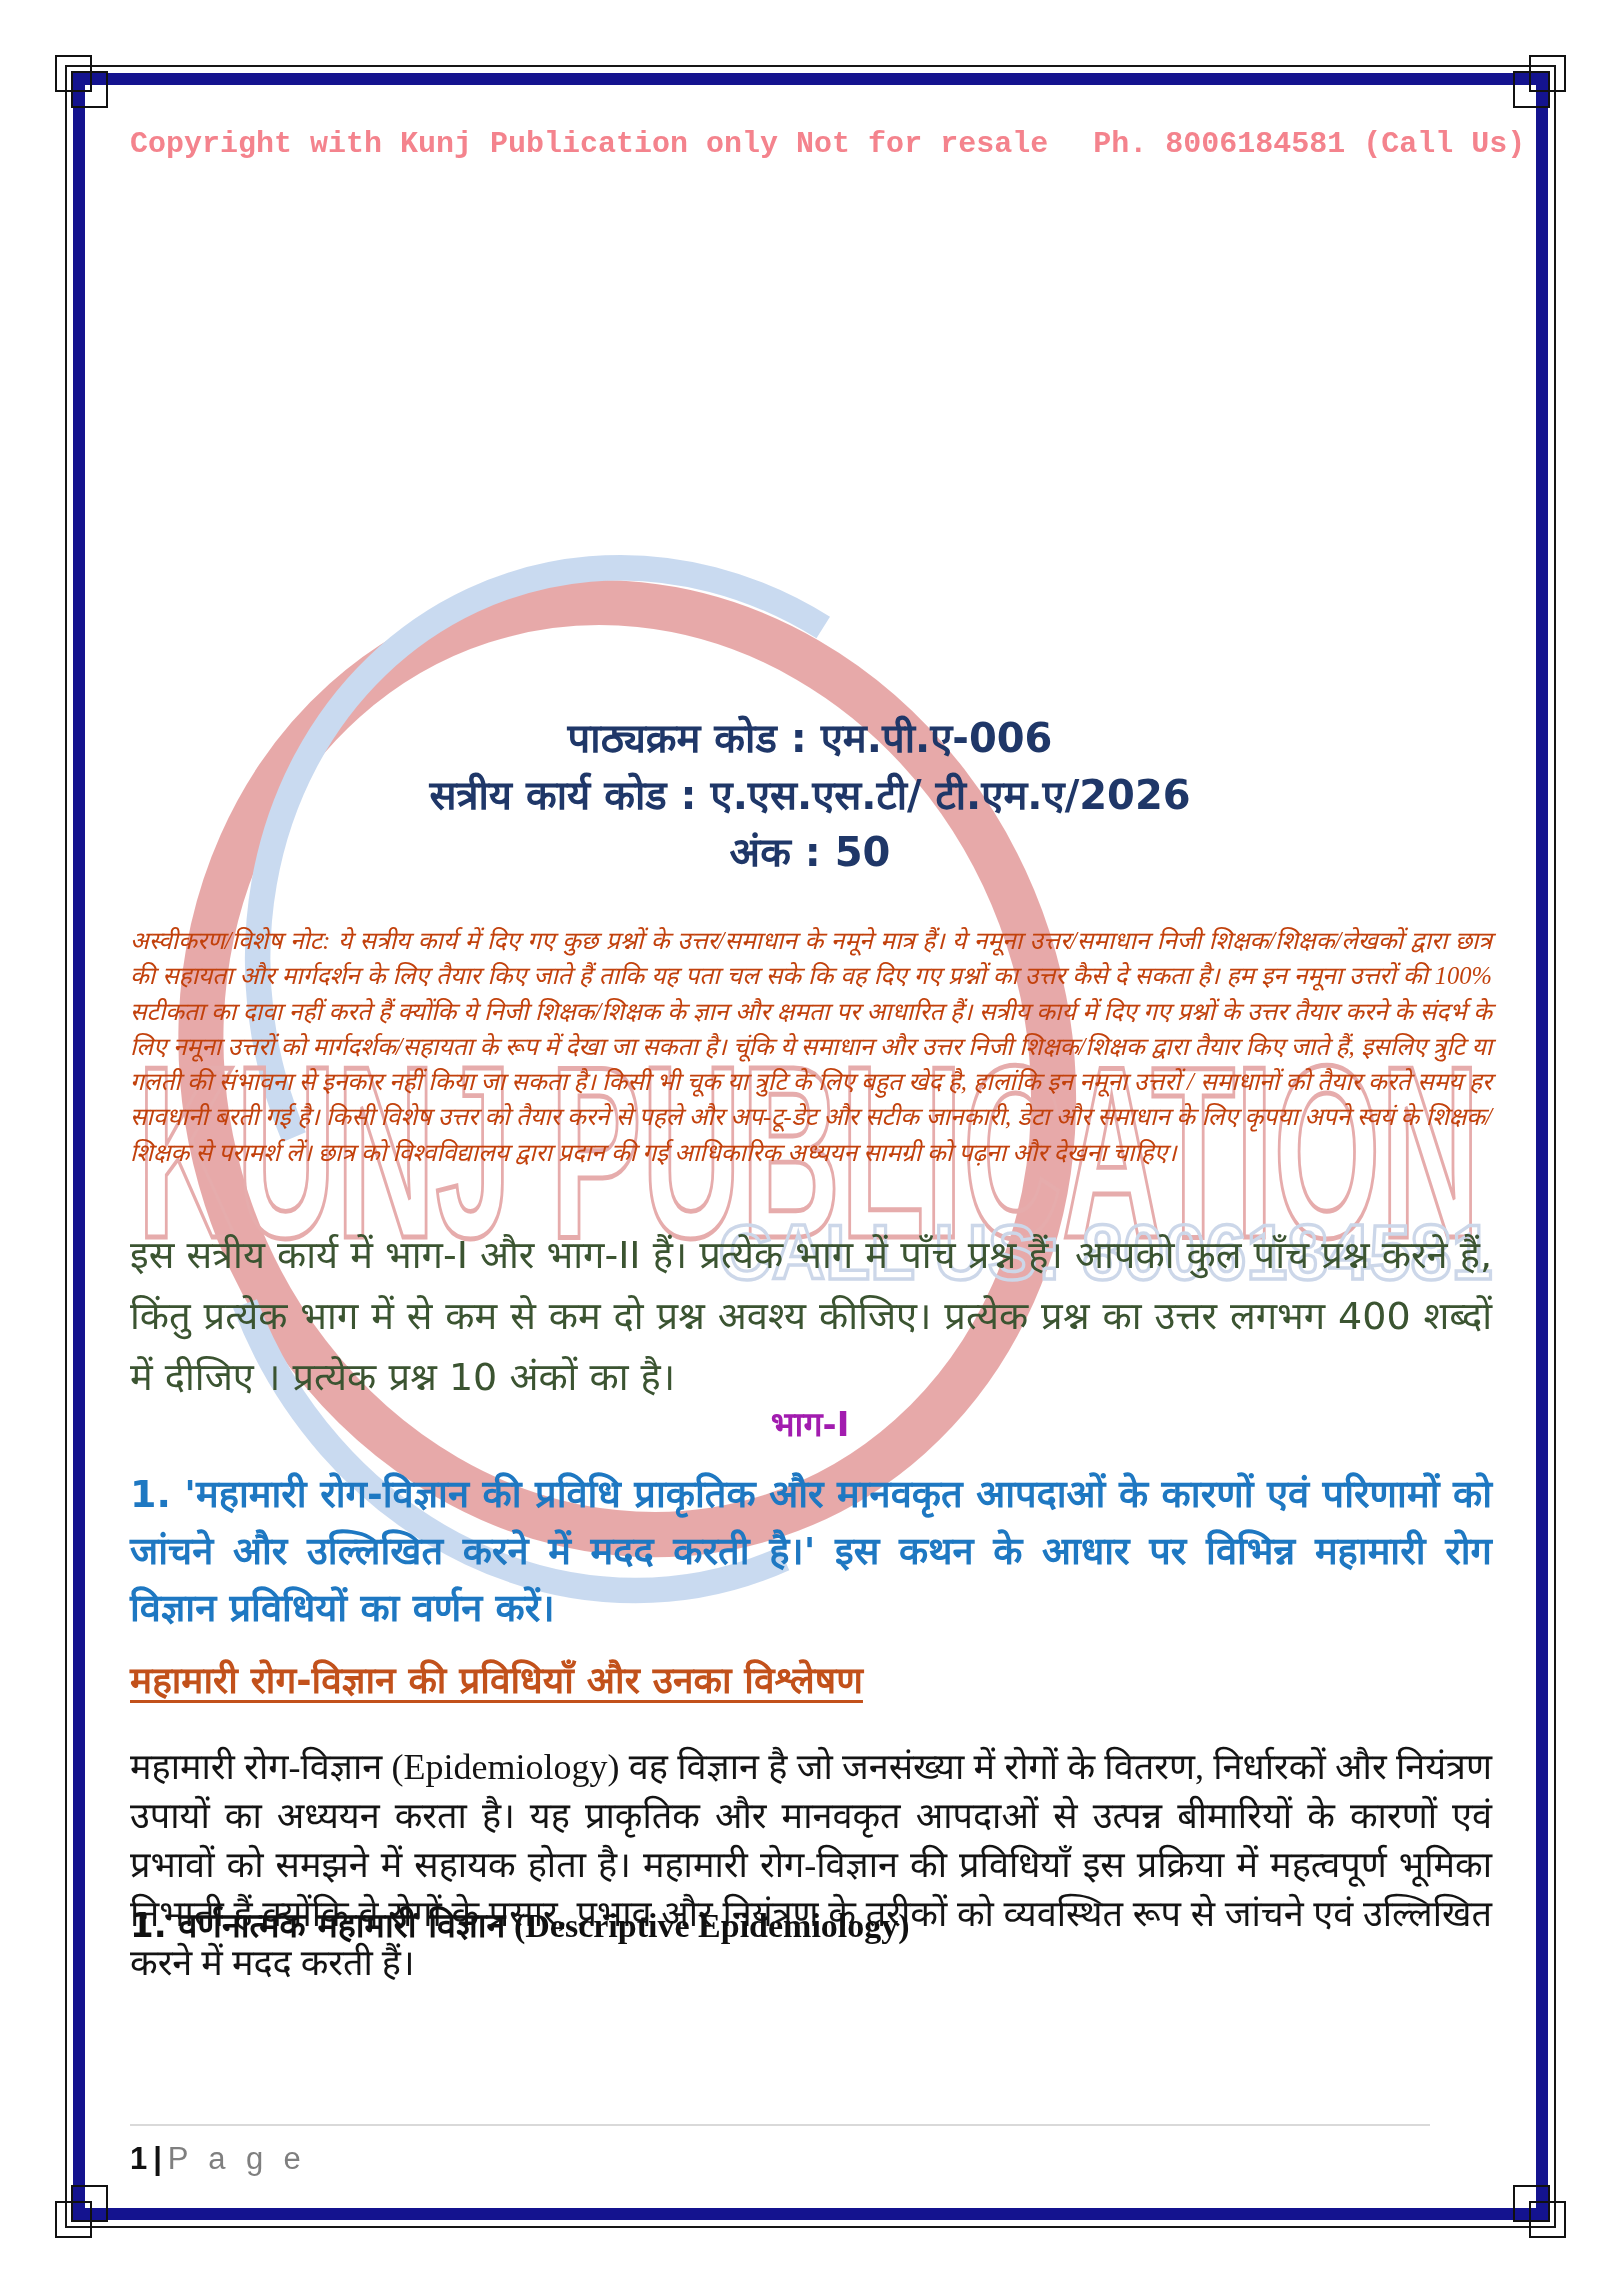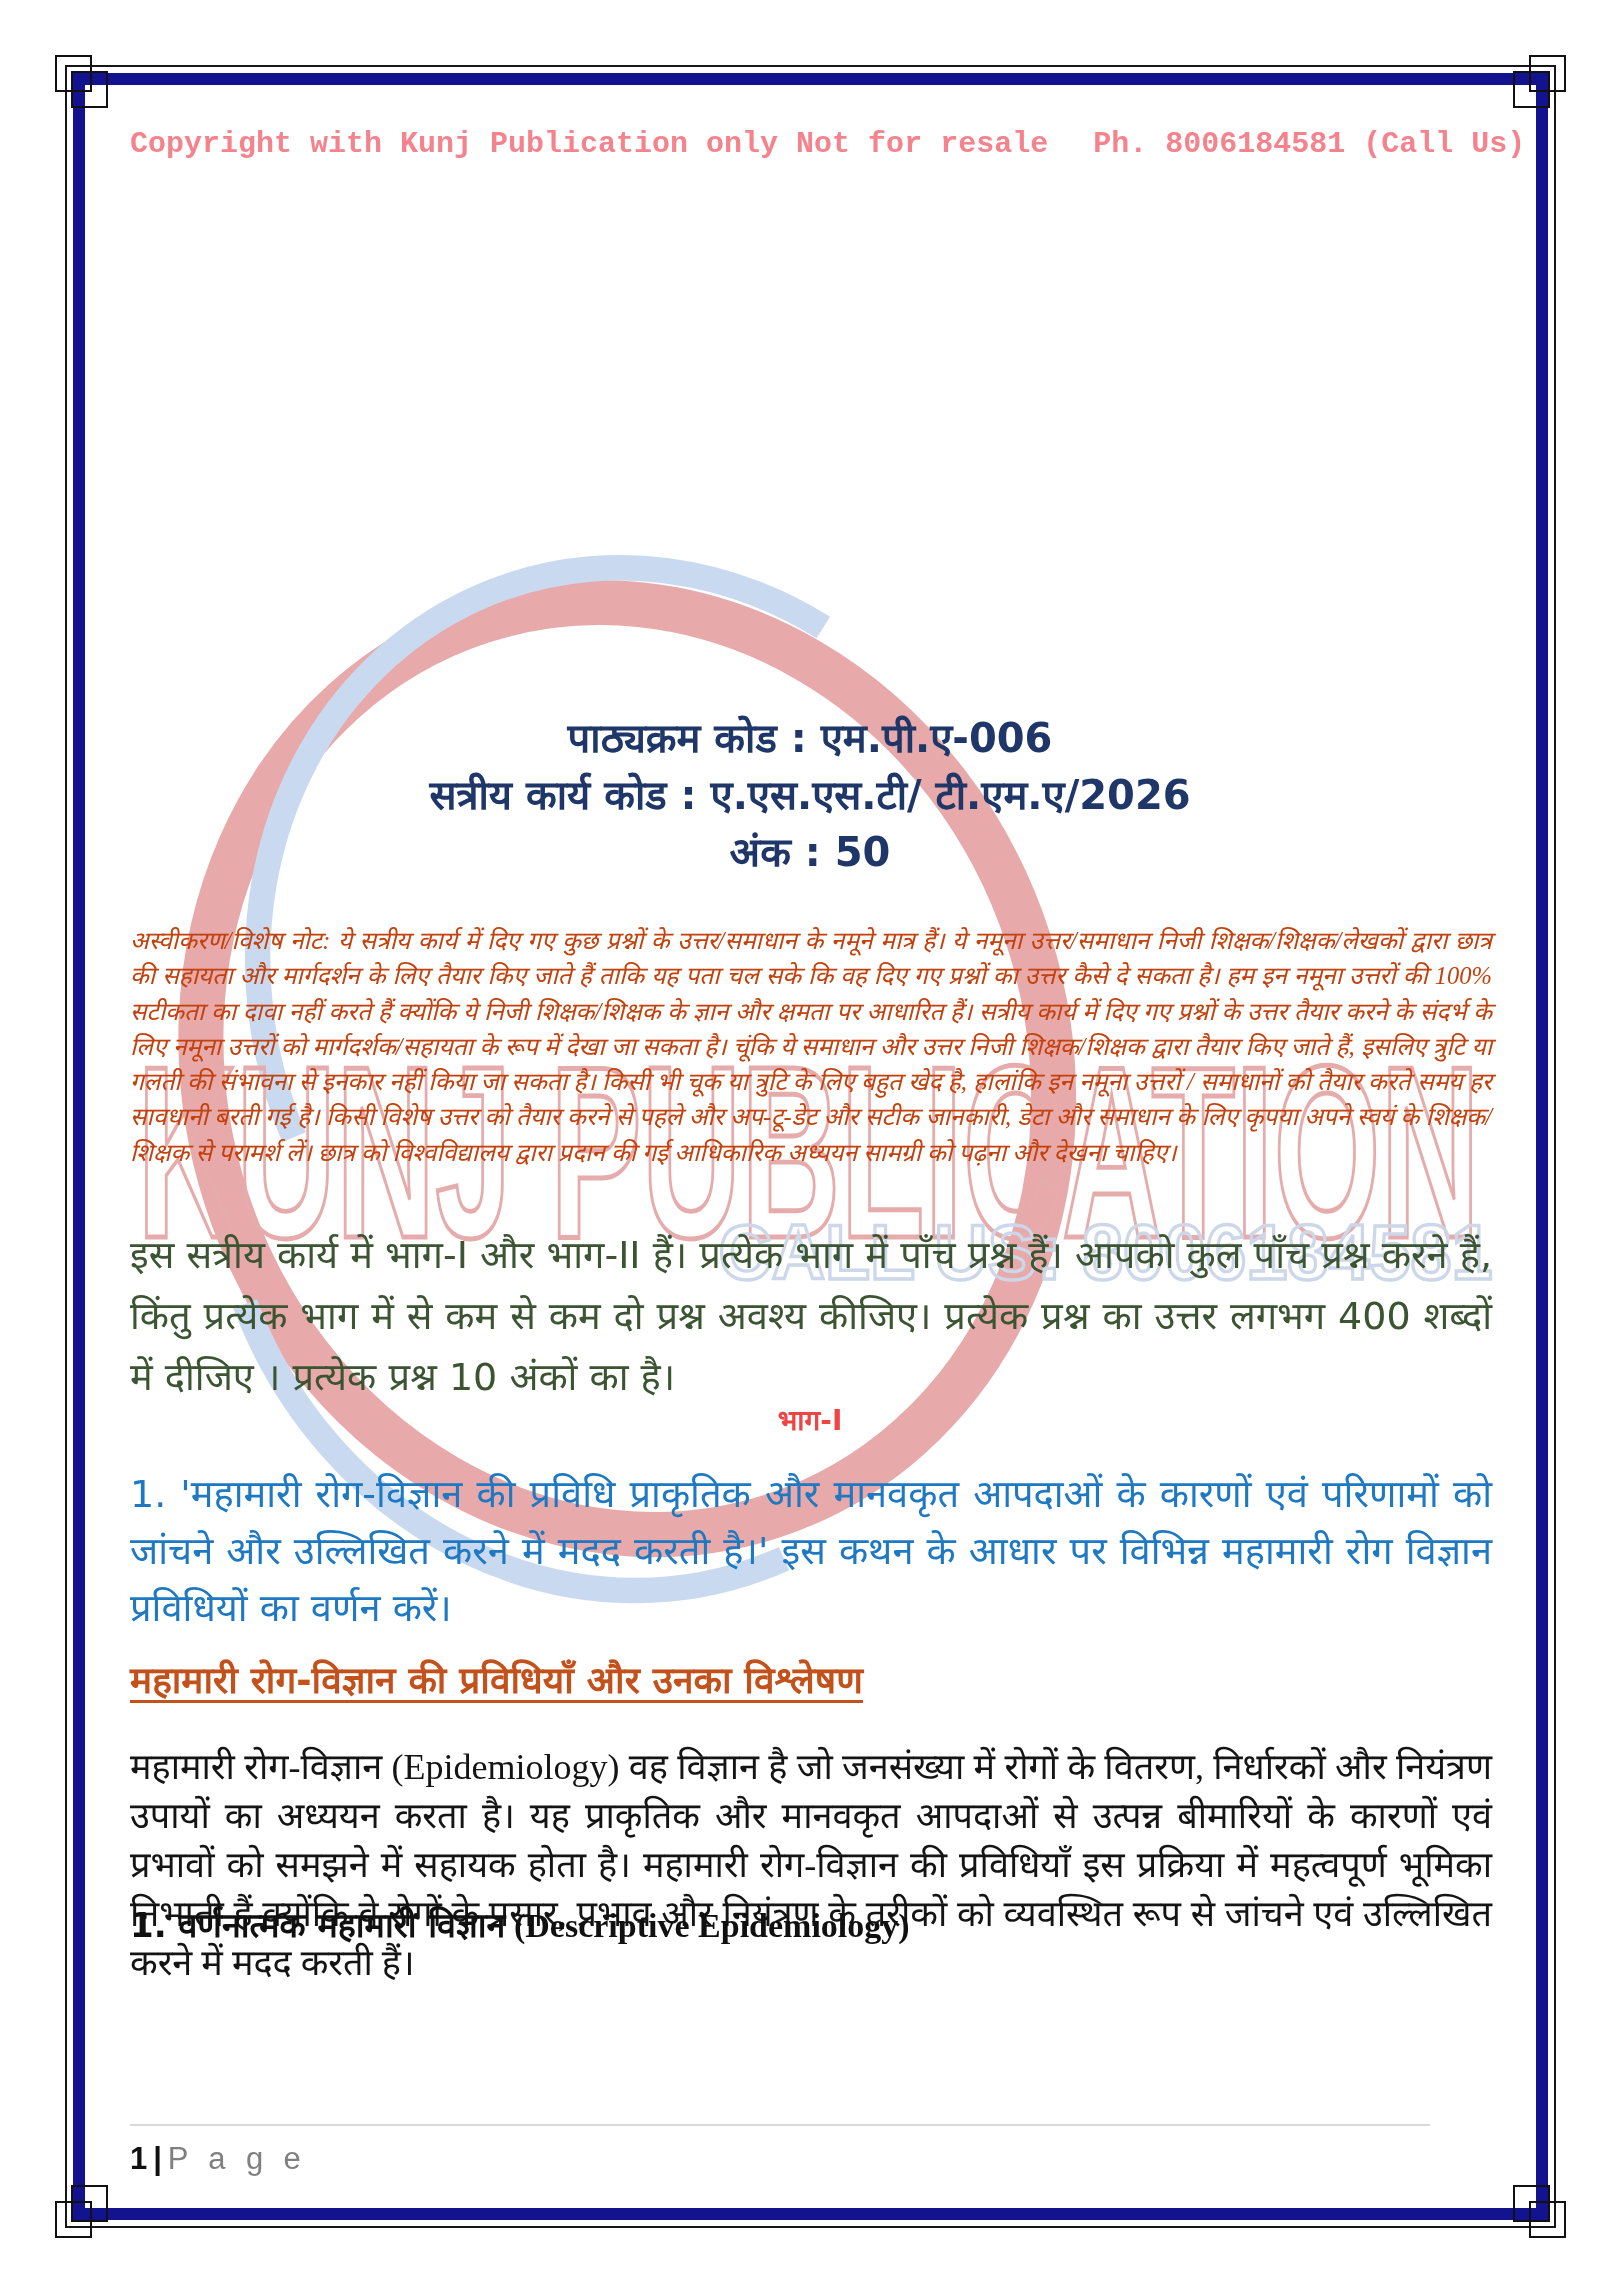--- a/index.html
+++ b/index.html
@@ -77,27 +77,27 @@
     position:absolute; left:130px; top:1225px; width:1362px;
     font-family:"DejaVu Sans", sans-serif;
     font-weight:normal; font-size:38px; line-height:1.6;
     text-align:justify; color:#3b5431;
   }
 
   .part-heading{
     position:absolute; left:130px; top:1400px; width:1360px;
     text-align:center;
     font-family:"DejaVu Sans", sans-serif;
-    font-weight:bold; font-size:28px; color:#ef4444;
+    font-weight:bold; font-size:34px; color:#a21caf;
   }
 
   .question{
     position:absolute; left:130px; top:1466px; width:1362px;
     font-family:"DejaVu Sans", sans-serif;
-    font-weight:normal; font-size:38px; line-height:1.5;
+    font-weight:bold; font-size:38px; line-height:1.5;
     text-align:justify; color:#1e78c2;
   }
 
   .answer-heading{
     position:absolute; left:130px; top:1653px; width:1362px;
     font-family:"DejaVu Sans", sans-serif;
     font-weight:bold; font-size:37px; color:#c2511b;
     text-decoration:underline; text-underline-offset:6.9px;
   }
 

